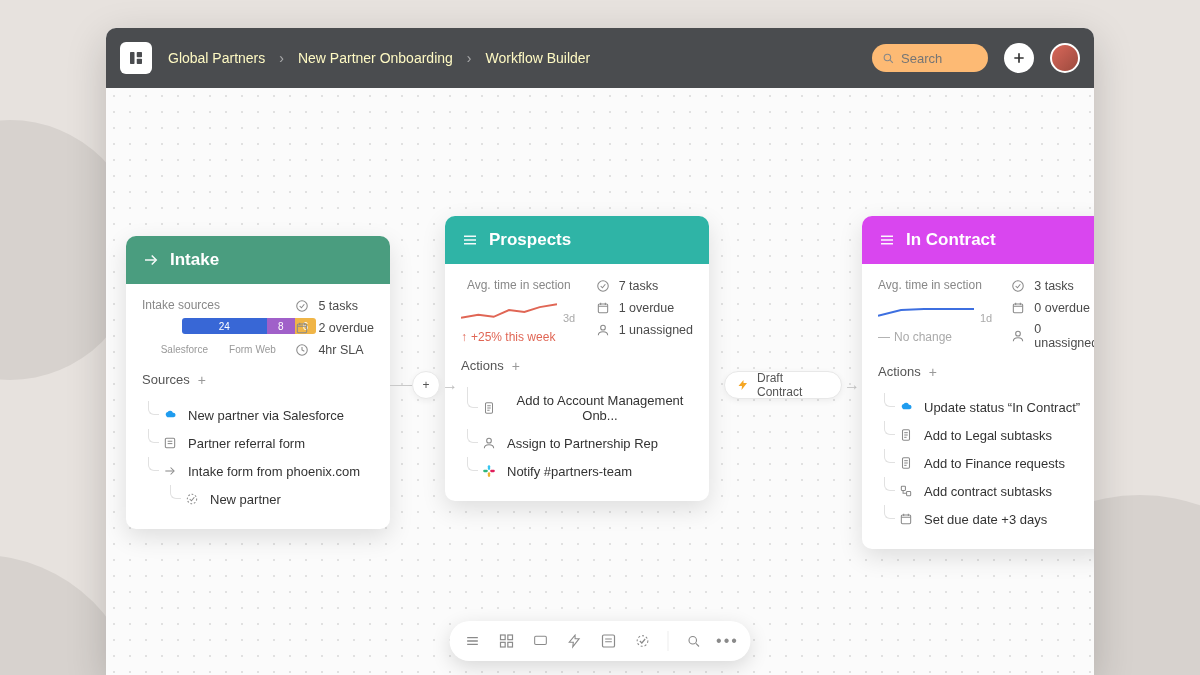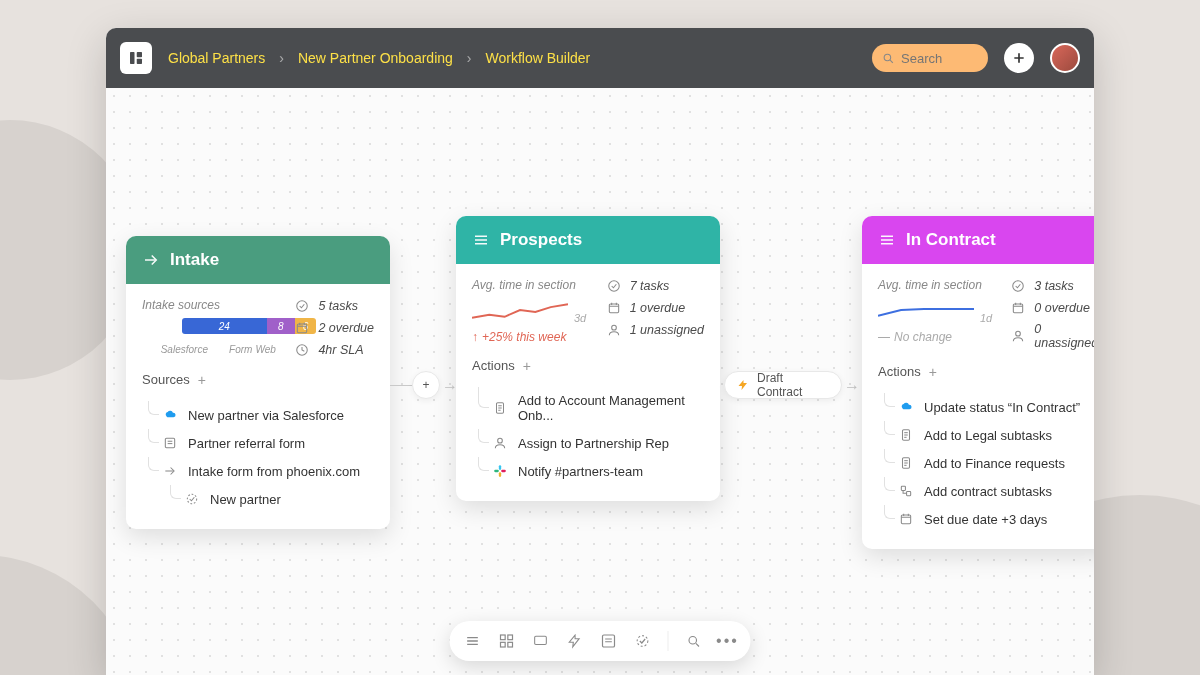--- a/index.html
+++ b/index.html
@@ -22,21 +22,21 @@
   .topbar {
     height: 60px; background: #4a4c4f; display: flex; align-items: center;
     padding: 0 14px; gap: 16px; color: #e9e9e9; flex: 0 0 auto;
   }
   .app-logo {
     width: 32px; height: 32px; background: #fff; border-radius: 6px;
     display: flex; align-items: center; justify-content: center; color: #4a4c4f;
   }
   .breadcrumbs { display: flex; align-items: center; gap: 14px; font-size: 14px; }
   .bc-chevron { opacity: .6; }
-  .bc-item { color: #fde047; cursor: pointer; }
+  .bc-item { color: #fef9c3; cursor: pointer; }
   .topbar-spacer { flex: 1; }
   .search {
     background: #fdba74; border-radius: 16px; height: 28px; width: 116px;
     display: flex; align-items: center; padding: 0 10px; gap: 6px; color: #888;
   }
   .search input { border: none; outline: none; font-size: 13px; width: 70px; background: transparent; color:#333; }
   .circle-btn { width: 30px; height: 30px; border-radius: 50%; background: #fff; color:#333;
     display: flex; align-items: center; justify-content: center; cursor: pointer; font-size: 18px; }
   .avatar { width: 30px; height: 30px; border-radius: 50%; background: linear-gradient(135deg,#d9675a,#9b4a3e); border:2px solid #fff; }
 
@@ -50,21 +50,21 @@
     position: absolute; width: 264px; background: #fff; border-radius: 10px;
     box-shadow: 0 8px 24px rgba(0,0,0,.12); overflow: hidden;
   }
   .card .card-header {
     height: 48px; display: flex; align-items: center; gap: 10px; padding: 0 16px;
     color: #fff; font-weight: 600; font-size: 17px;
   }
   .hdr-icon { width: 18px; height: 18px; color:#fff; opacity:.95; }
   .card .card-body { padding: 14px 16px 16px 16px; display: flex; flex-direction: column; gap: 14px; font-size: 13px; color: #333; }
 
-  .stats-row { display: flex; gap: 18px; font-style: italic; }
+  .stats-row { display: flex; gap: 18px; }
   .stats-left { flex: 1; display:flex; flex-direction:column; gap:6px; }
   .stats-right { display: flex; flex-direction: column; gap: 6px; color:#4b4b4b; }
   .stat-line { display: flex; align-items: center; gap: 8px; font-size: 12.5px; }
   .muted { color: #888; font-size: 12px; }
   .small-right { font-size: 11px; color:#aaa; }
 
   .segbar { display:flex; height:16px; border-radius:3px; overflow:hidden; width: 100%; font-size:10px; color:#fff;margin-left:40px; }
   .seg { display:flex; align-items:center; justify-content:center; }
   .seg-labels { display:flex; font-size:10px; color:#999; margin-top:4px; }
   .seg-labels span { text-align:center; }
@@ -247,21 +247,21 @@
                   <circle cx="12" cy="12" r="8" stroke-dasharray="3 3"></circle>
                   <polyline points="8 12 11 15 16 9"></polyline>
                 </svg>
               </span>
               <span class="lbl">New partner</span>
             </div>
           </div>
       </div>
     </div>
 
-    <div class="card" style="left:350px; top:128px;">
+    <div class="card" style="left:339px; top:128px;text-align:center;">
       <div class="card-header" style="background:#2fb4a6">
         <svg class="hdr-icon" viewBox="0 0 24 24">
             <line x1="4" y1="7" x2="20" y2="7" stroke="currentColor" stroke-width="2"></line>
             <line x1="4" y1="12" x2="20" y2="12" stroke="currentColor" stroke-width="2"></line>
             <line x1="4" y1="17" x2="20" y2="17" stroke="currentColor" stroke-width="2"></line>
           </svg>
         <span>Prospects</span>
       </div>
       <div class="card-body">
         <div class="stats-row">

